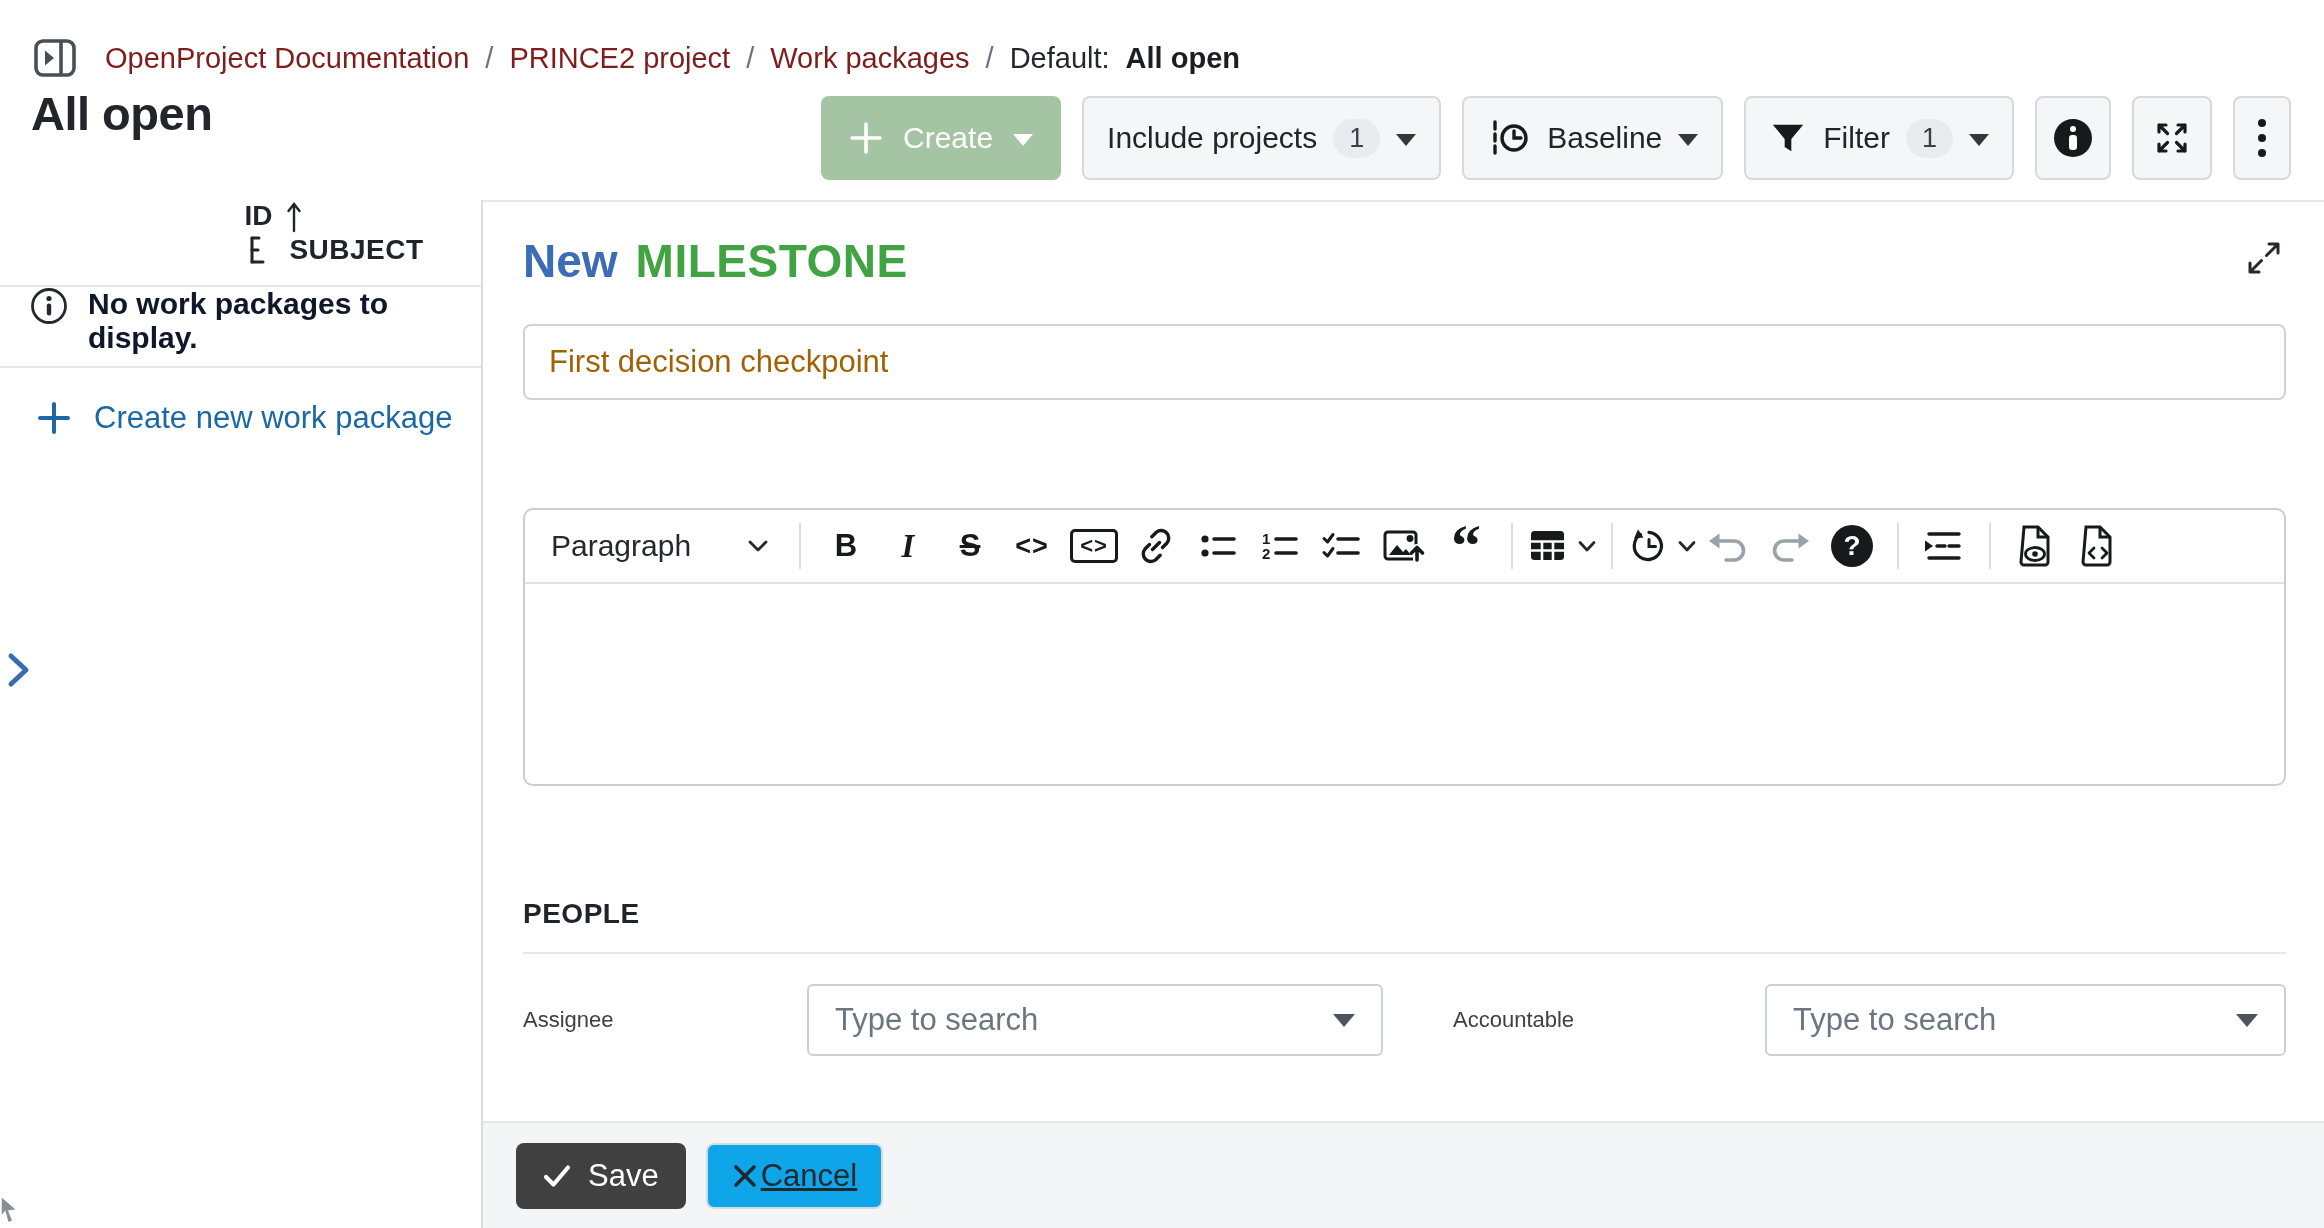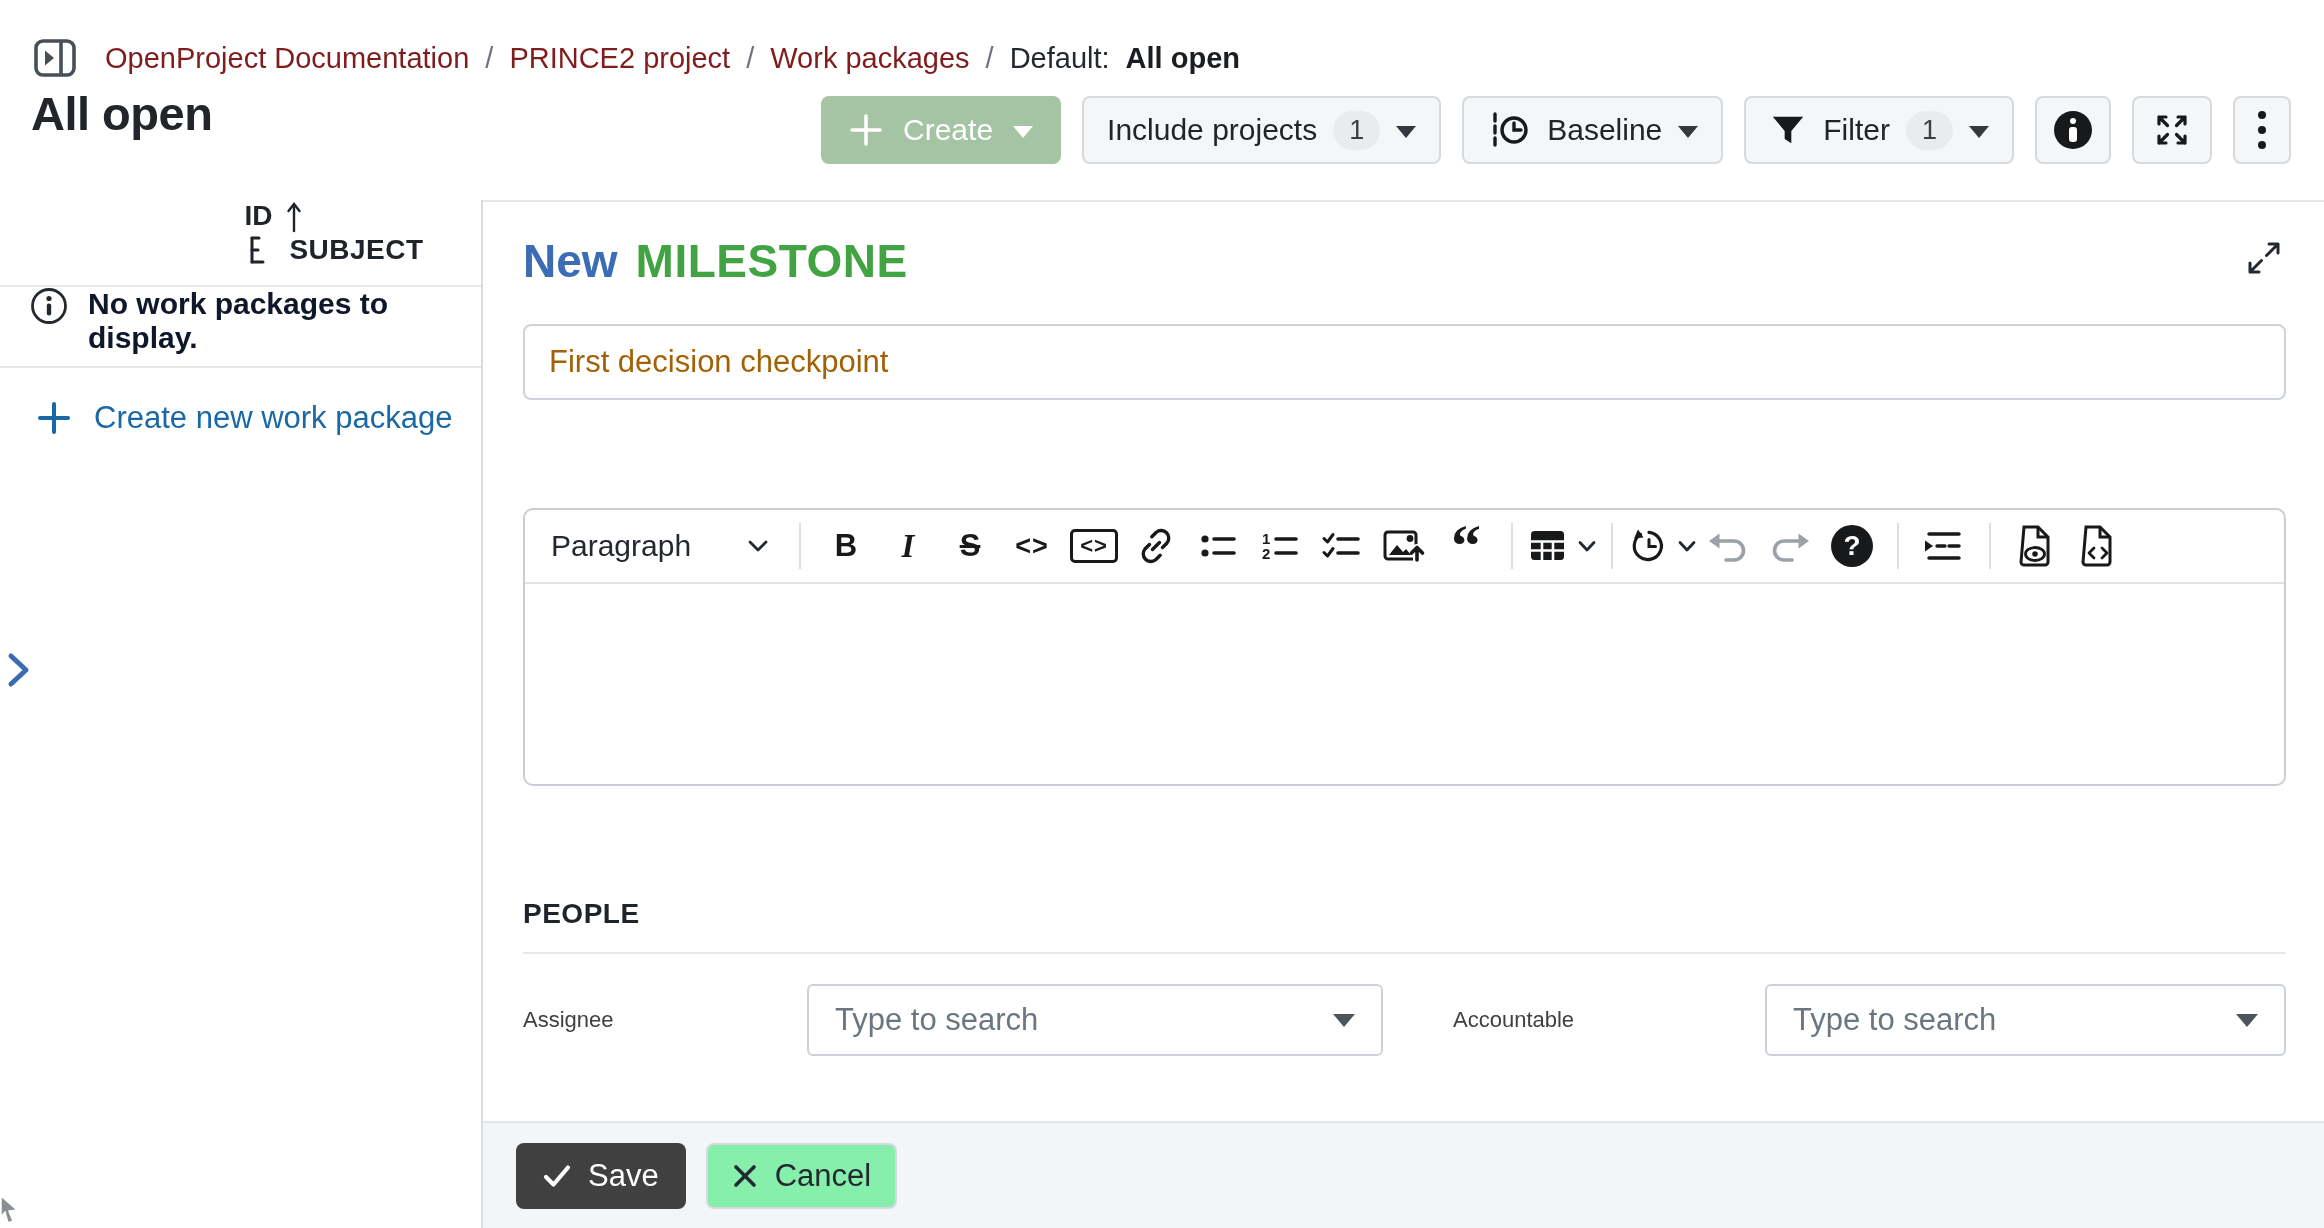--- a/index.html
+++ b/index.html
@@ -17,21 +17,21 @@
   .breadcrumb .crumb-current-prefix { color:#24292F; }
   .breadcrumb .crumb-current { font-weight:bold; color:#1A1D21; }
   .sidebar-toggle { margin-right:12px; display:flex; align-items:center; }
 
   
   .page-title { position:absolute; left:31px; top:86px; font-size:47px; font-weight:bold; color:#22262B; letter-spacing:-0.5px; }
 
   
   .top-actions { position:absolute; top:96px; right:33px; display:flex; gap:21px; height:68px; }
   .btn {
-    display:flex; align-items:center; gap:16px; padding:0 23px; height:68px;
+    display:flex; align-items:center; gap:16px; padding:0 23px; height:84px;
     background:#F5F6F8; border:2px solid #D5DADE; border-radius:8px;
     font-size:30px; color:#202529; cursor:pointer; white-space:nowrap;
   }
   .btn-create { background:#A5C4A4; border:none; color:#fff; padding:0 28px; gap:20px; }
   .btn-icononly { padding:0 17px; }
   .count-badge { background:#E9EBEE; border-radius:999px; padding:4px 16px; font-size:27px; color:#3A3F44; }
   .caret-down { width:0; height:0; border-left:10px solid transparent; border-right:10px solid transparent; border-top:12px solid #33383D; margin-top:4px; }
   .caret-down.white { border-top-color:#fff; }
   .kebab { display:flex; flex-direction:column; gap:7px; padding:0 6px; }
   .kebab i { width:8px; height:8px; border-radius:50%; background:#17191B; }
@@ -89,21 +89,21 @@
   .f-label { font-size:22px; font-weight:normal; color:#404040; }
   .field-assignee .f-label { width:284px; flex:none; }
   .field-accountable .f-label { width:312px; flex:none; }
   .f-select { flex:1; height:72px; border:2px solid #CBD1D7; border-radius:6px; display:flex; align-items:center; justify-content:space-between; padding:0 26px; background:#fff; cursor:pointer; }
   .f-placeholder { color:#6C7680; font-size:31px; }
   .f-caret { width:0; height:0; border-left:11px solid transparent; border-right:11px solid transparent; border-top:13px solid #4D545B; }
 
   
   .dp-footer { position:absolute; left:0; right:0; bottom:0; height:107px; background:#F4F5F7; border-top:2px solid #E2E5E9; display:flex; align-items:center; gap:20px; padding-left:33px; }
   .save-btn { height:66px; background:#404040; color:#fff; border:none; border-radius:8px; font-size:31px; display:flex; gap:17px; align-items:center; padding:0 27px; cursor:pointer; font-family:inherit; }
-  .cancel-btn { height:66px; background:#86efac; border:2px solid #D5DADE; border-radius:8px; font-size:31px; color:#24292F; display:flex; gap:17px; align-items:center; padding:0 24px; cursor:pointer; font-family:inherit; }
+  .cancel-btn { height:66px; background:#0ea5e9; border:2px solid #D5DADE; border-radius:8px; font-size:31px; color:#24292F; display:flex; gap:3px; align-items:center; padding:0 24px; cursor:pointer; font-family:inherit;text-decoration:underline; }
 
   .mouse-cursor { position:absolute; left:0px; top:1196px; }
 </style>
 </head>
 <body>
 
 <div class="breadcrumb">
   <span class="sidebar-toggle">
     <span>
       <svg width="44" height="44" viewBox="0 0 44 44">

